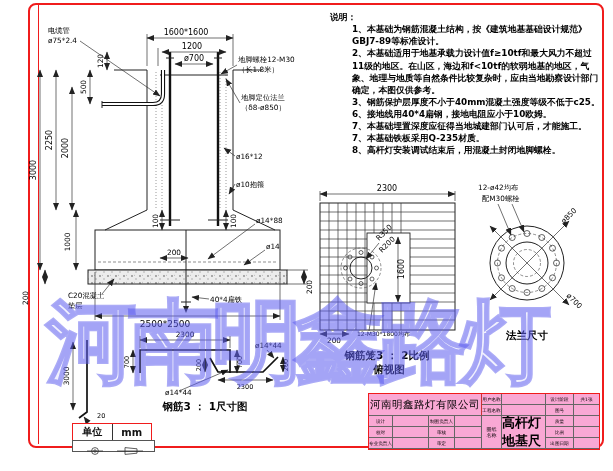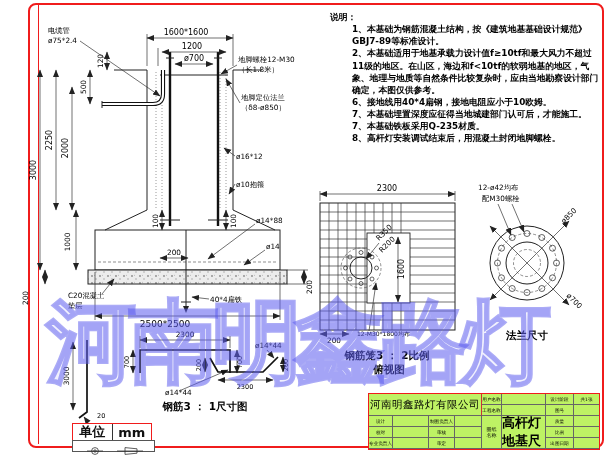--- a/index.html
+++ b/index.html
@@ -21,26 +21,26 @@
   .dim{stroke:#333;stroke-width:.7;fill:none}
   .dsh{stroke:#444;stroke-width:.6;stroke-dasharray:3 2;fill:none}
   .dot{stroke:#555;stroke-width:.6;stroke-dasharray:1 2;fill:none}
   .watermark{position:absolute;left:46px;top:282px;width:520px;font-size:90px;font-weight:bold;
              letter-spacing:-7px;white-space:nowrap;color:rgba(140,140,250,.13);
              -webkit-text-stroke:2.5px rgba(88,88,238,.5);z-index:40;pointer-events:none;}
   .page-caption{position:absolute;left:243px;top:445px;font-size:16px;letter-spacing:4px;color:#be185d;margin-top:27px;}
   
   .unit-box{position:absolute;left:72px;top:423px;width:78px;height:16px;border:1.5px solid #f01c1c;
             display:flex;z-index:45;background:#fff;}
-  .unit-box .uc{flex:1;display:flex;align-items:center;justify-content:center;font-size:13px;font-weight:bold;}
+  .unit-box .uc{flex:1;display:flex;align-items:center;justify-content:center;font-size:10px;font-weight:bold;}
   .unit-box .uc:first-child{border-right:1px solid #333;}
   .unit-sym{position:absolute;left:72px;top:440px;width:81px;height:10px;border:0.5px solid #555;z-index:45;background:#fff;}
   
   .tblock{position:absolute;left:368px;top:393px;width:230px;height:55px;border:1.5px solid #f01c1c;
-          background:#bef264;z-index:46;display:grid;
+          background:#f9a8d4;z-index:46;display:grid;
           grid-template-columns:24px 36px 26px 27px 20px 44px 28px 25px;
           grid-template-rows:11px 11px 11px 11px 11px;}
   .tblock .c{border-right:.5px solid #666;border-bottom:.5px solid #666;display:flex;
              align-items:center;justify-content:center;overflow:hidden;font-size:4.6px;color:#000;}
   .tblock .company{grid-column:1/5;grid-row:1/3;font-size:10.5px;letter-spacing:.5px;border-right:1px solid #c33;}
   .tblock .namecell{grid-column:5/6;grid-row:3/6;flex-direction:column;font-size:5px;line-height:1.3;}
   .tblock .titlecell{grid-column:6/7;grid-row:3/6;flex-direction:column;font-size:13px;font-weight:bold;line-height:1.35;}
   .tblock .last{border-right:none;}
 </style>
 </head>
@@ -48,20 +48,21 @@
 
 <div class="canvas">
 
   <div class="frame-outer"></div>
   <div class="frame-inner"></div>
 
   <div class="notes">
     <div>说明：</div>
     <div class="nt">1、本基础为钢筋混凝土结构，按《建筑地基基础设计规范》GBJ7-89等标准设计。</div>
     <div class="nt">2、本基础适用于地基承载力设计值f≥10tf和最大风力不超过11级的地区。在山区，海边和f&lt;10tf的软弱地基的地区，气象、地理与地质等自然条件比较复杂时，应由当地勘察设计部门确定，本图仅供参考。</div>
+    <div class="nt">3、钢筋保护层厚度不小于40mm混凝土强度等级不低于c25。</div>
     <div class="nt">6、接地线用40*4扁钢，接地电阻应小于10欧姆。</div>
     <div class="nt">7、本基础埋置深度应征得当地城建部门认可后，才能施工。</div>
     <div class="nt">7、本基础铁板采用Q-235材质。</div>
     <div class="nt">8、高杆灯安装调试结束后，用混凝土封闭地脚螺栓。</div>
   </div>
 
   <svg style="left:10px;top:8px" width="312" height="330" viewBox="0 0 312 330">
     <defs>
       <marker id="ar1" orient="auto-start-reverse" markerWidth="8" markerHeight="7" refX="7" refY="3" markerUnits="userSpaceOnUse">
           <path d="M0,0L7.5,3L0,6z" fill="#222"></path>

